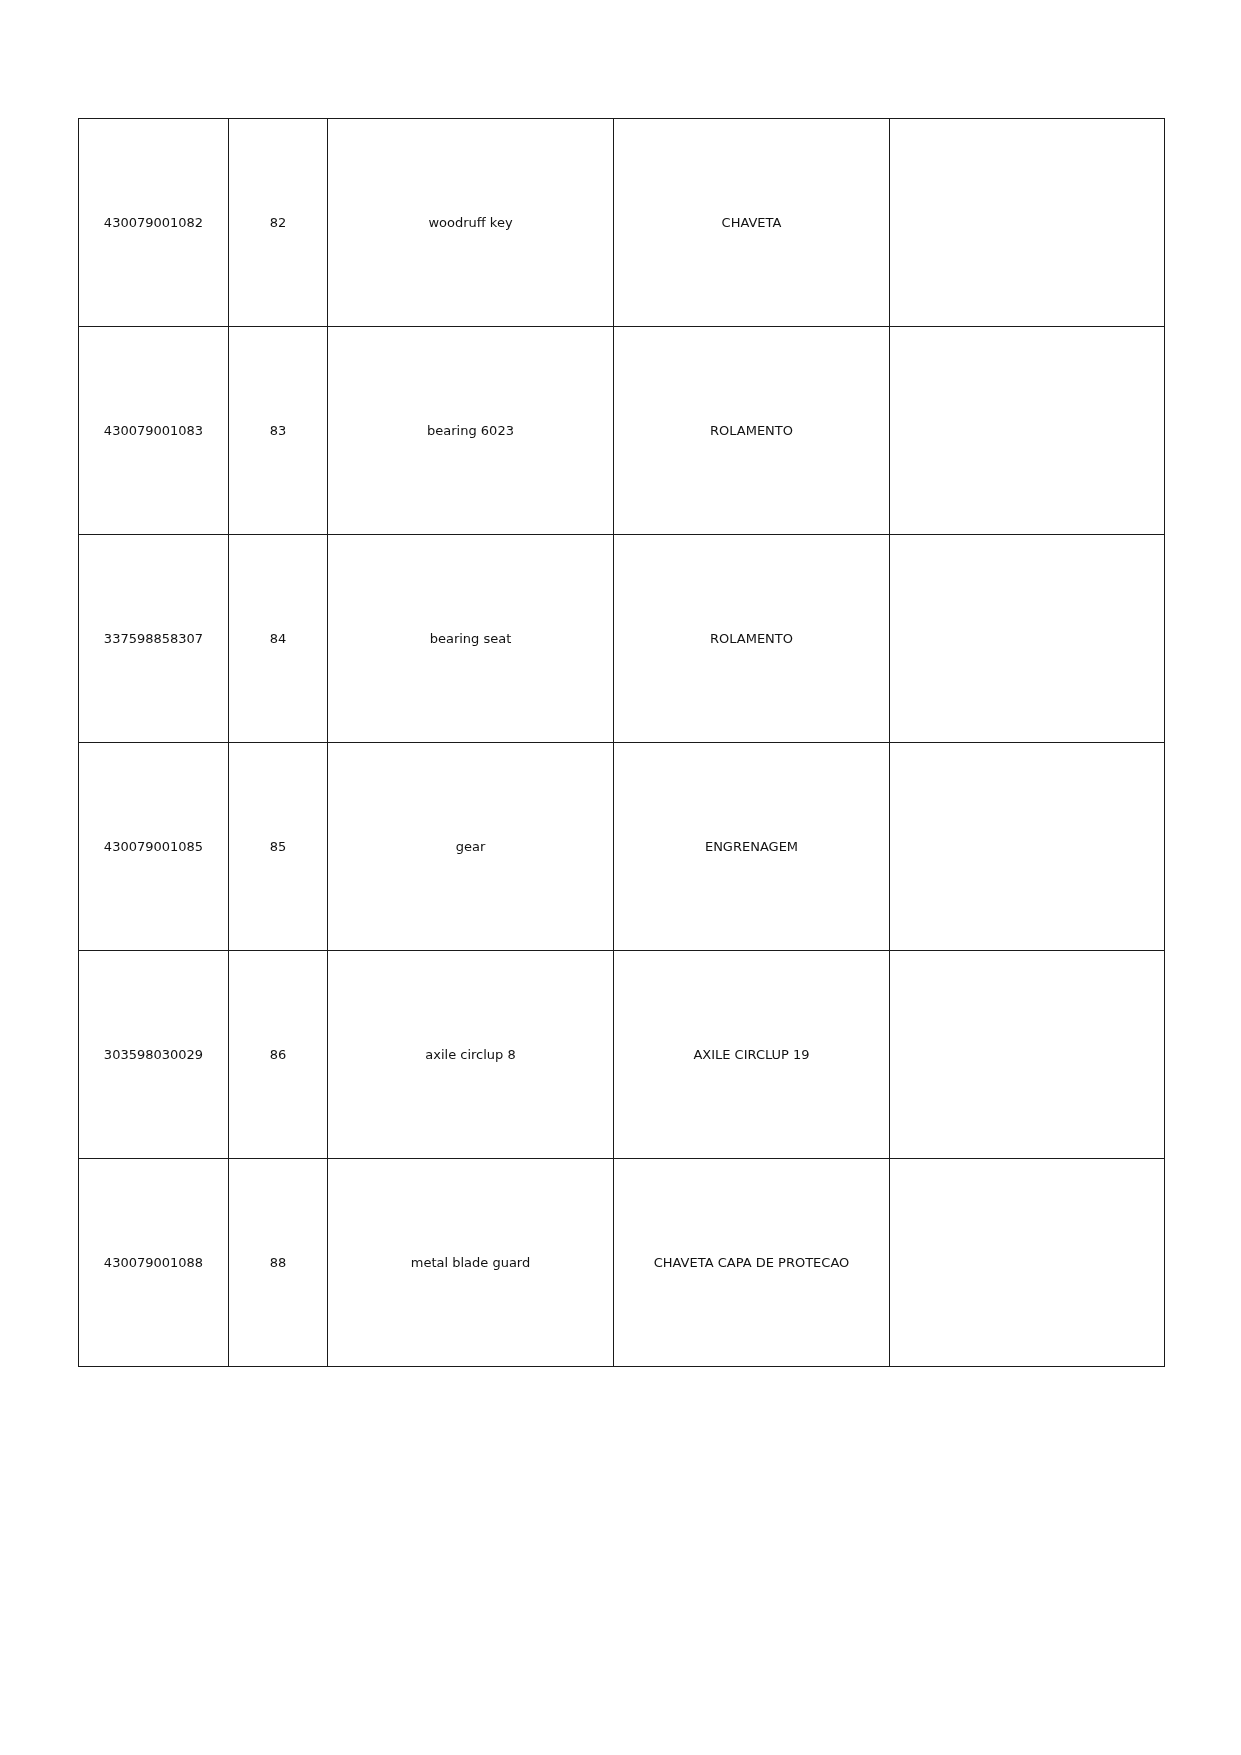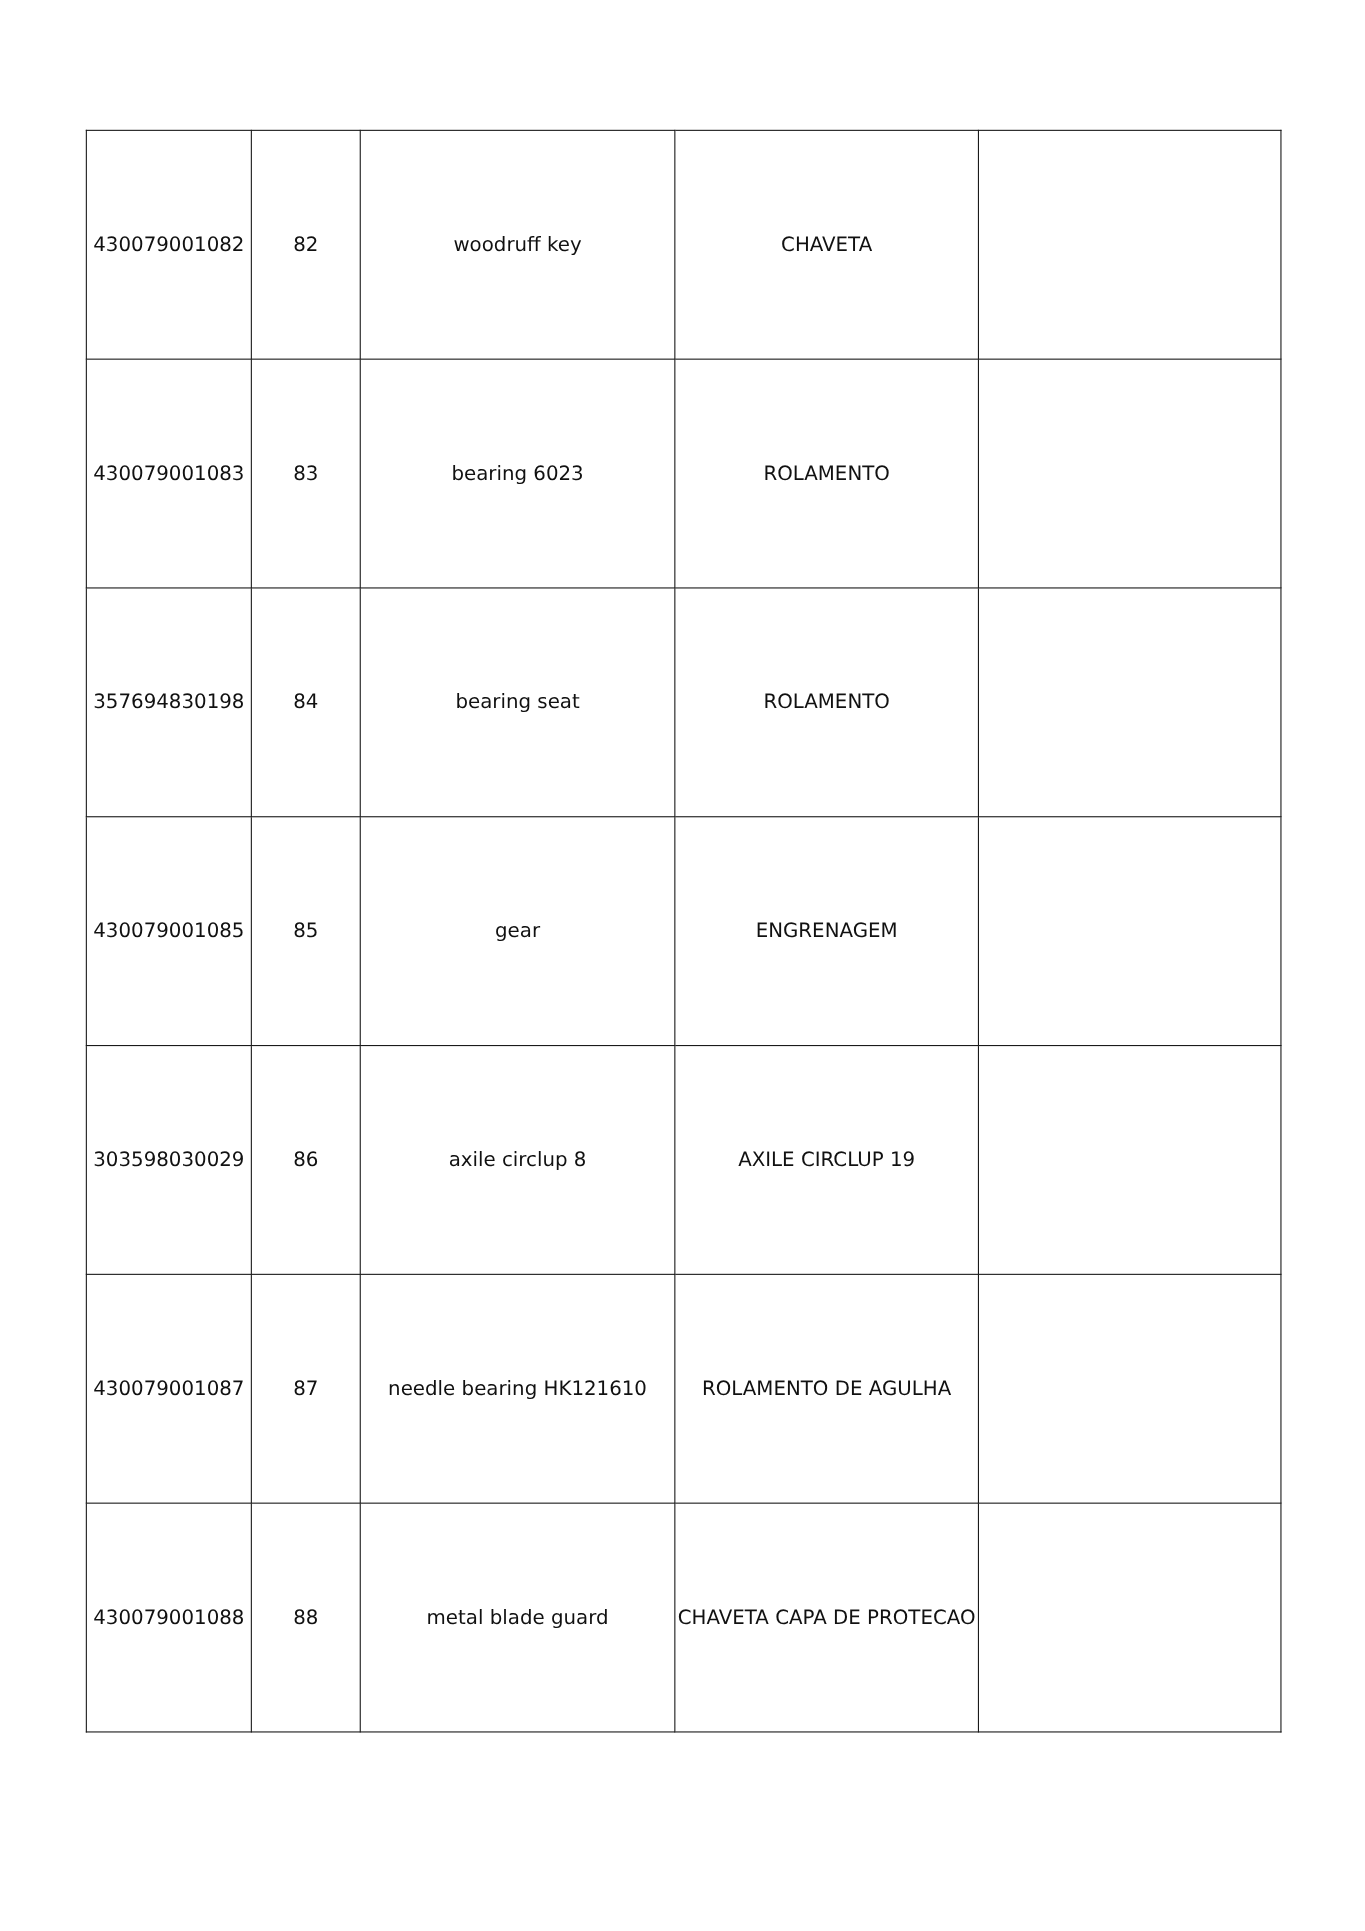--- a/index.html
+++ b/index.html
@@ -1,21 +1,21 @@
 <!DOCTYPE html>
 <html><head>
   <meta charset="utf-8">
   <style>
     html, body { margin:0; padding:0; background:#ffffff; }
     body { width:1241px; height:1755px; position:relative; overflow:hidden; }
     .parts-table {
       position:absolute; left:78px; top:118px;
       border-collapse:collapse; table-layout:fixed;
       width:1086px;
-      font-family:"DejaVu Sans", sans-serif; font-size:18px; color:#111;
+      font-family:"DejaVu Sans", sans-serif; font-size:13px; color:#111;
     }
     .parts-table td {
       border:1.5px solid #1a1a1a;
       height:207px;
       text-align:center; vertical-align:middle;
       padding:0;
     }
     col.c1 { width:150px; } col.c2 { width:99px; } col.c3 { width:286px; }
     col.c4 { width:276px; } col.c5 { width:275px; }
   </style>
@@ -39,48 +39,41 @@
       <td></td>
     </tr>
     <tr>
       <td>430079001083</td>
       <td>83</td>
       <td>bearing 6023</td>
       <td>ROLAMENTO</td>
       <td></td>
     </tr>
     <tr>
-      <td>357694830198</td>
+      <td>337598858307</td>
       <td>84</td>
       <td>bearing seat</td>
       <td>ROLAMENTO</td>
       <td></td>
     </tr>
     <tr>
       <td>430079001085</td>
       <td>85</td>
       <td>gear</td>
       <td>ENGRENAGEM</td>
       <td></td>
     </tr>
     <tr>
       <td>303598030029</td>
       <td>86</td>
       <td>axile circlup 8</td>
       <td>AXILE CIRCLUP 19</td>
       <td></td>
     </tr>
     <tr>
-      <td>430079001087</td>
-      <td>87</td>
-      <td>needle bearing HK121610</td>
-      <td>ROLAMENTO DE AGULHA</td>
-      <td></td>
-    </tr>
-    <tr>
       <td>430079001088</td>
       <td>88</td>
       <td>metal blade guard</td>
       <td>CHAVETA CAPA DE PROTECAO</td>
       <td></td>
     </tr>
   </tbody>
 </table>
 
 </body></html>

